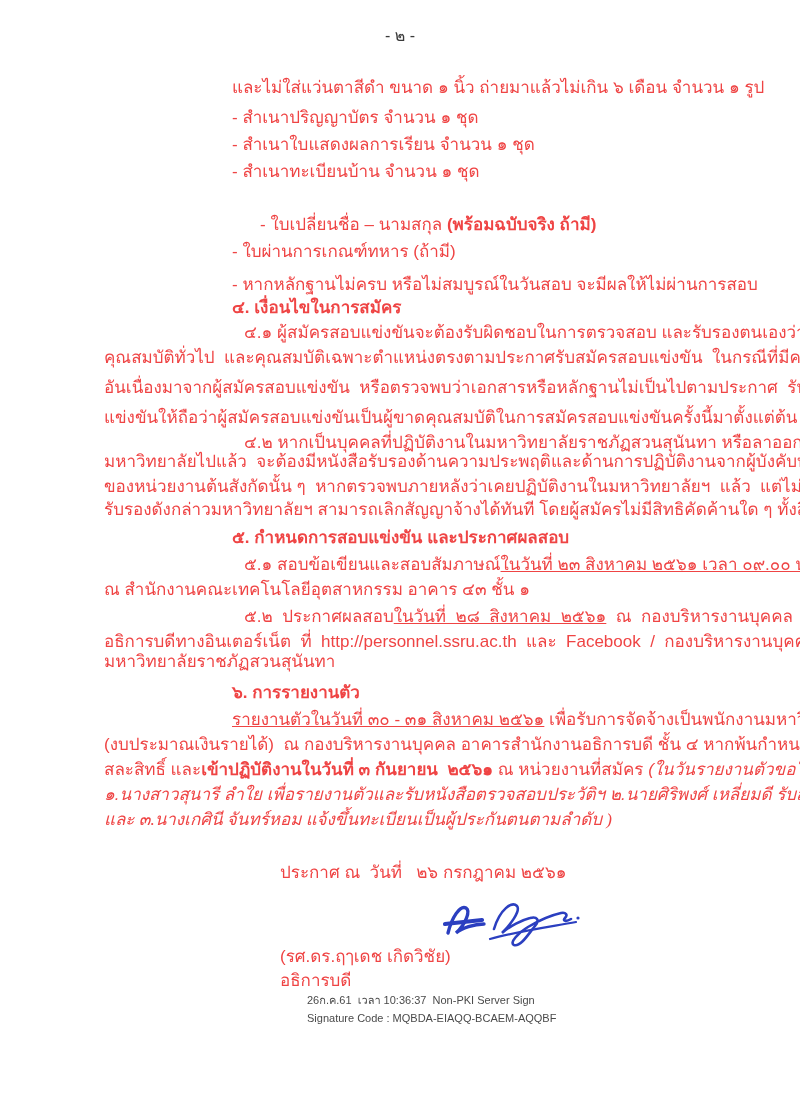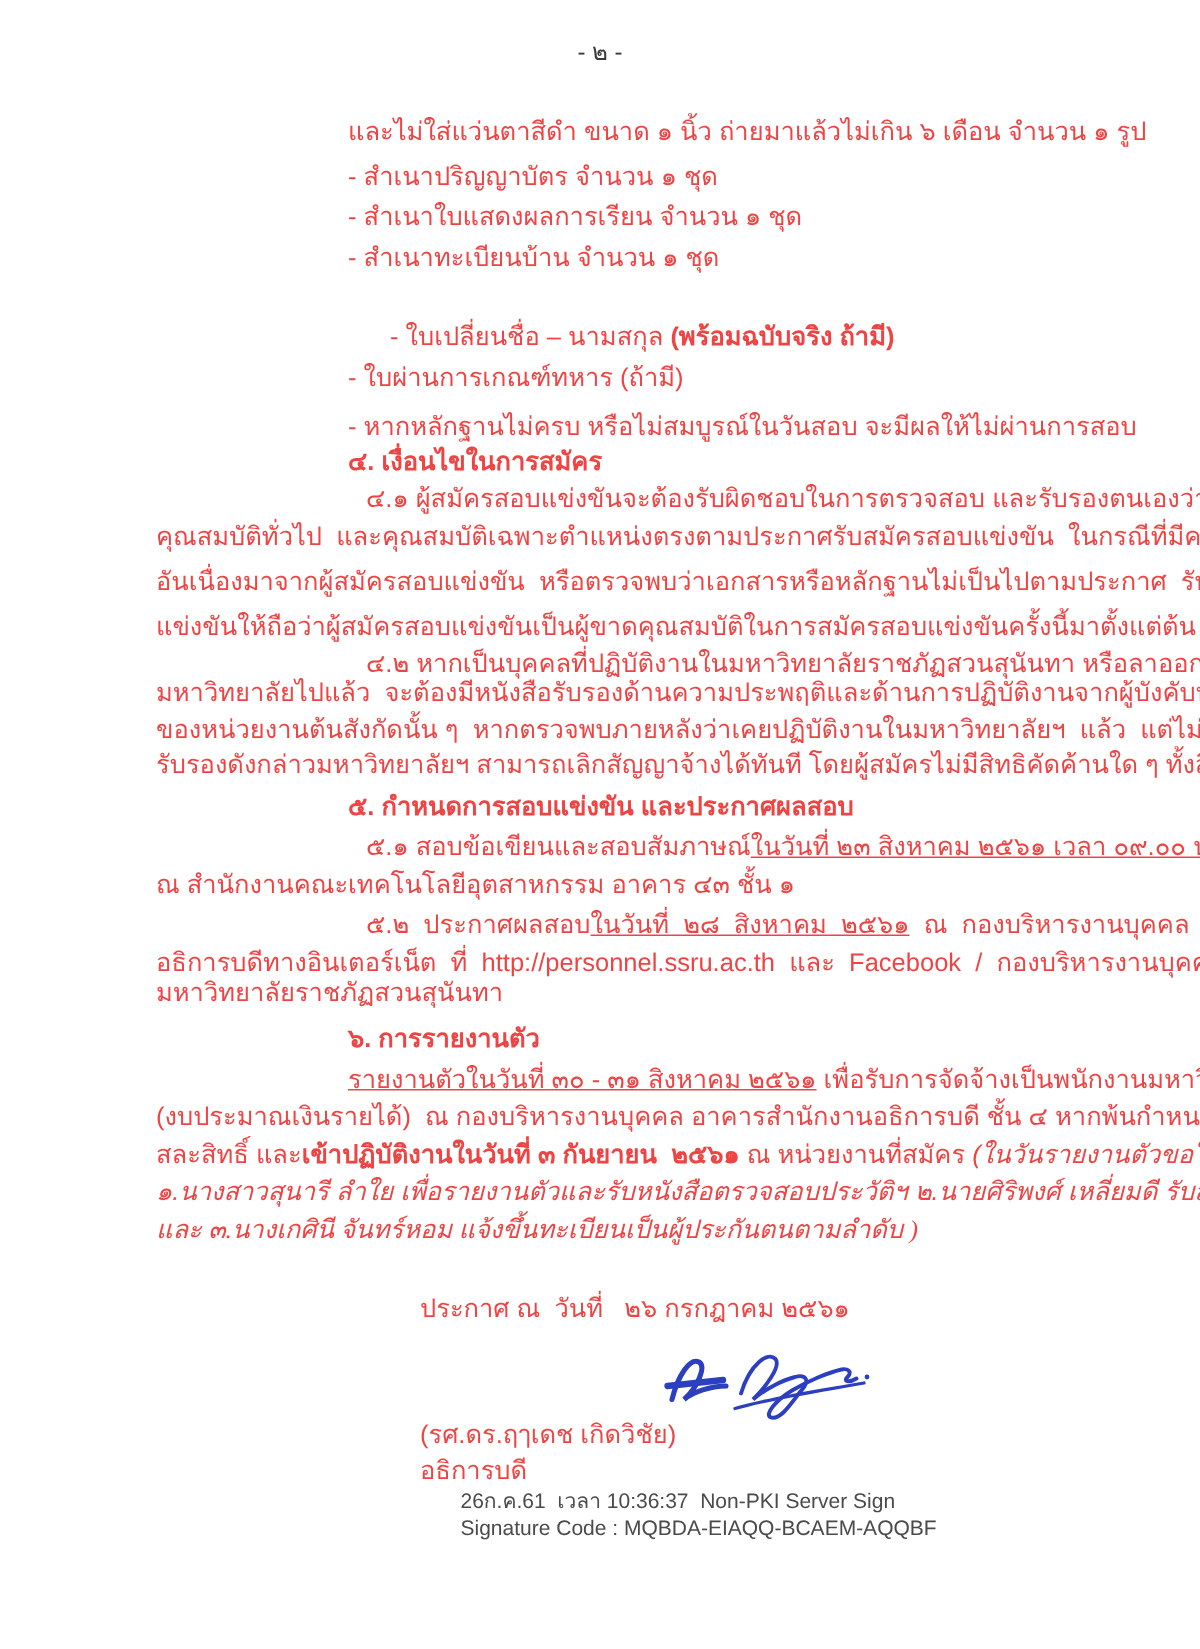--- a/index.html
+++ b/index.html
@@ -20,21 +20,21 @@
   }
   .indent{left:232px;}
   .indent2{left:244px;}
   .marg{left:104px;}
   .b{font-weight:bold;}
   .i{font-style:italic;}
   .u{text-decoration:underline;}
   .center-block{text-align:left;}
   .pagenum{top:23px;left:0;width:800px;text-align:center;font-size:16px;color:#3a3a3a;}
   .meta{
-    font-size:14px;
+    font-size:11px;
     color:#4a4a4a;
     line-height:16px;
   }
   .sig-wrap{position:absolute;top:893px;left:438px;width:150px;height:58px;}
 </style>
 </head>
 <body>
 
 <div class="page">
 

